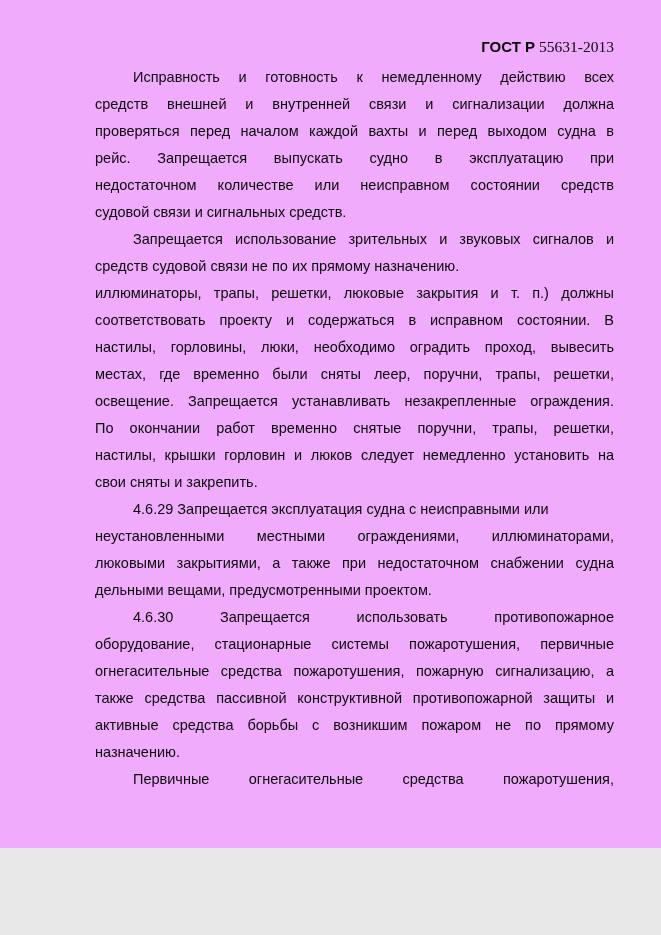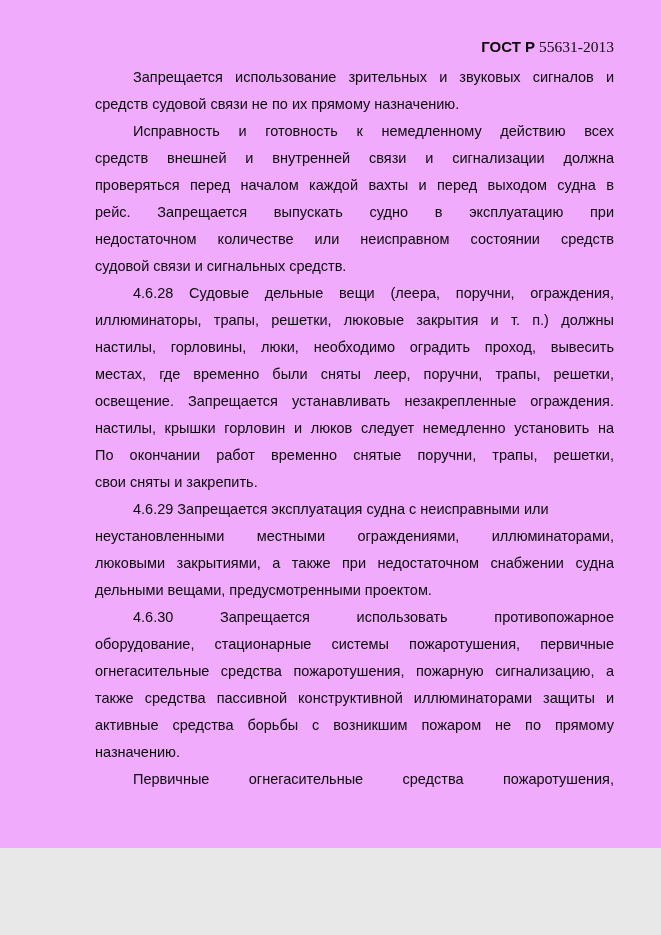--- a/index.html
+++ b/index.html
@@ -72,52 +72,52 @@
 <body>
 
 <div class="page">
 
   <div class="header">
     <span class="hdr-bold">ГОСТ Р</span><span class="hdr-serif">55631-2013</span>
   </div>
 
   <div class="body-text" id="body-text">
       <div class="paragraph">
-        <div class="line indent">Запрещается использование зрительных и звуковых сигналов и</div>
-        <div class="line noj">средств судовой связи не по их прямому назначению.</div>
-      </div>
-      <div class="paragraph">
         <div class="line indent">Исправность и готовность к немедленному действию всех</div>
         <div class="line">средств внешней и внутренней связи и сигнализации должна</div>
         <div class="line">проверяться перед началом каждой вахты и перед выходом судна в</div>
         <div class="line">рейс. Запрещается выпускать судно в эксплуатацию при</div>
         <div class="line">недостаточном количестве или неисправном состоянии средств</div>
         <div class="line noj">судовой связи и сигнальных средств.</div>
       </div>
       <div class="paragraph">
-        <div class="line indent">4.6.28 Судовые дельные вещи (леера, поручни, ограждения,</div>
+        <div class="line indent">Запрещается использование зрительных и звуковых сигналов и</div>
+        <div class="line noj">средств судовой связи не по их прямому назначению.</div>
+      </div>
+      <div class="paragraph">
         <div class="line">иллюминаторы, трапы, решетки, люковые закрытия и т. п.) должны</div>
+        <div class="line">соответствовать проекту и содержаться в исправном состоянии. В</div>
         <div class="line">настилы, горловины, люки, необходимо оградить проход, вывесить</div>
         <div class="line">местах, где временно были сняты леер, поручни, трапы, решетки,</div>
         <div class="line">освещение. Запрещается устанавливать незакрепленные ограждения.</div>
+        <div class="line">По окончании работ временно снятые поручни, трапы, решетки,</div>
         <div class="line">настилы, крышки горловин и люков следует немедленно установить на</div>
-        <div class="line">По окончании работ временно снятые поручни, трапы, решетки,</div>
         <div class="line noj">свои сняты и закрепить.</div>
       </div>
       <div class="paragraph">
         <div class="line noj indent">4.6.29 Запрещается эксплуатация судна с неисправными или</div>
         <div class="line">неустановленными местными ограждениями, иллюминаторами,</div>
         <div class="line">люковыми закрытиями, а также при недостаточном снабжении судна</div>
         <div class="line noj">дельными вещами, предусмотренными проектом.</div>
       </div>
       <div class="paragraph">
         <div class="line indent">4.6.30 Запрещается использовать противопожарное</div>
         <div class="line">оборудование, стационарные системы пожаротушения, первичные</div>
         <div class="line">огнегасительные средства пожаротушения, пожарную сигнализацию, а</div>
-        <div class="line">также средства пассивной конструктивной иллюминаторами защиты и</div>
+        <div class="line">также средства пассивной конструктивной противопожарной защиты и</div>
         <div class="line">активные средства борьбы с возникшим пожаром не по прямому</div>
         <div class="line noj">назначению.</div>
       </div>
       <div class="paragraph">
         <div class="line indent">Первичные огнегасительные средства пожаротушения,</div>
       </div>
     </div>
 
   <div class="page-number">41</div>
 

